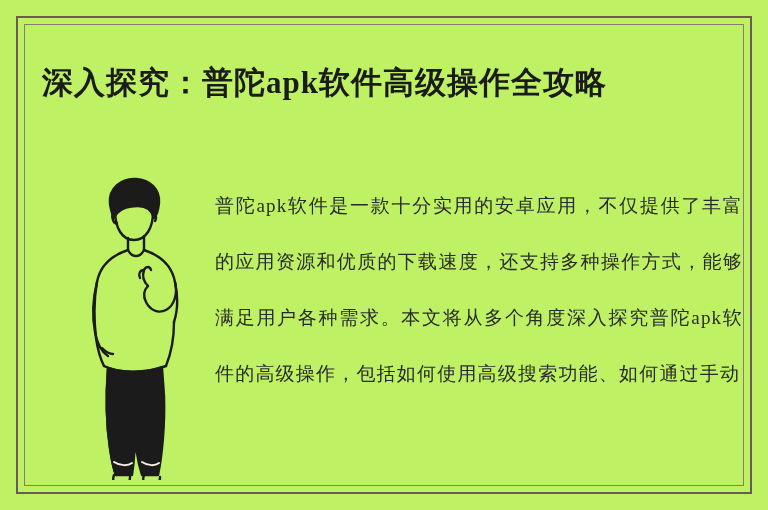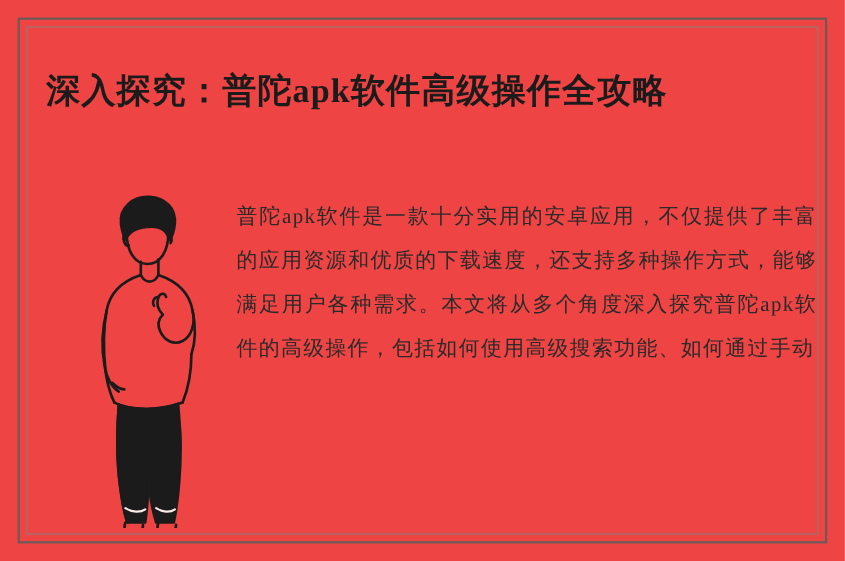--- a/index.html
+++ b/index.html
@@ -10,21 +10,21 @@
     width: 768px;
     height: 510px;
     background: #f7eae8;
     font-family: "Liberation Sans", sans-serif;
     overflow: hidden;
   }
   .page {
     position: relative;
     width: 768px;
     height: 510px;
-    background: #ef4444;
+    background: #bef264;
     box-sizing: border-box;
   }
   .frame-outer {
     position: absolute;
     left: 16px;
     top: 16px;
     right: 16px;
     bottom: 16px;
     border: 2px solid #6b5a57;
     box-sizing: border-box;
@@ -54,21 +54,21 @@
   .content {
     position: absolute;
     left: 215px;
     top: 178px;
     width: 528px;
     height: 300px;
     overflow: hidden;
   }
   .body-text {
     font-size: 19px;
-    line-height: 40px;
+    line-height: 56px;
     color: #2a2a2a;
     font-family: "Liberation Serif", serif;
     letter-spacing: 1.2px;
     text-align: justify;
     margin: 0;
     text-indent: 0;
   }
   
   .illustration {
     position: absolute;

